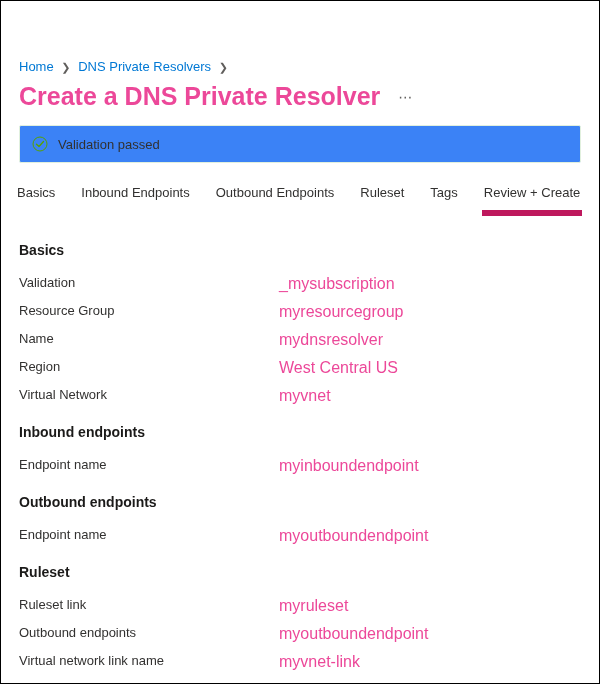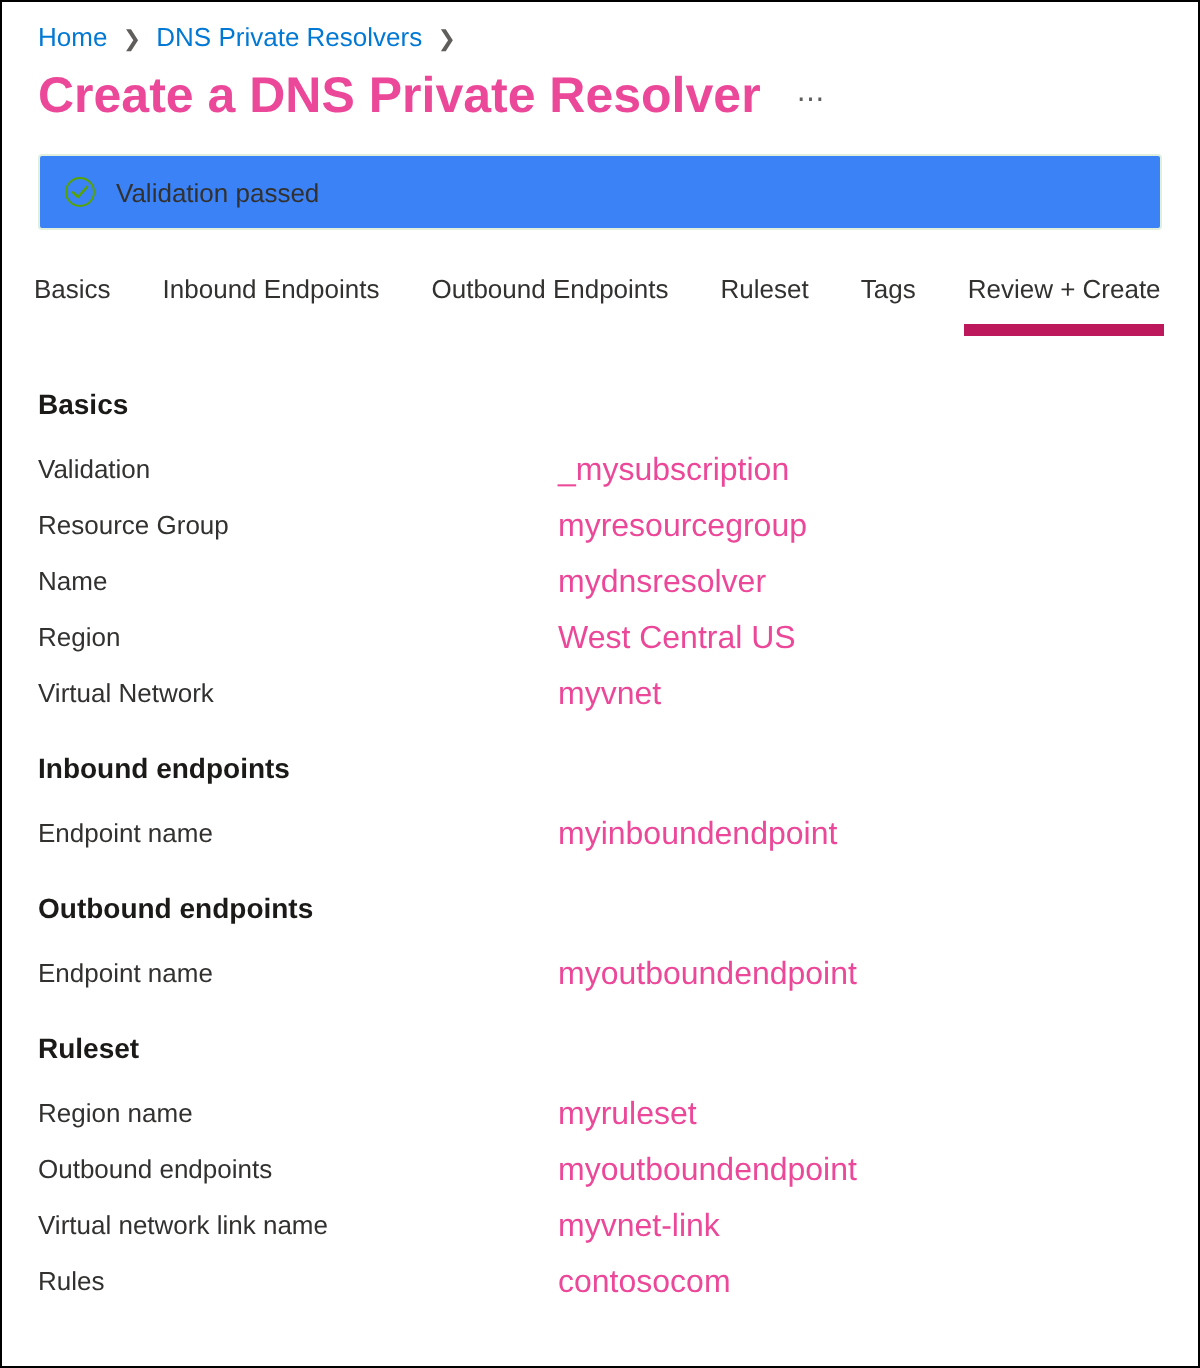--- a/index.html
+++ b/index.html
@@ -13,20 +13,21 @@
       color: #323130;
       background: #ffffff;
       border: 1px solid #000000;
       width: 600px;
       height: 684px;
       overflow: hidden;
     }
     .breadcrumb {
       padding: 10px 18px 4px 18px;
       font-size: 13px;
+      margin-top: 48px;
     }
     .breadcrumb a {
       color: #0078d4;
       text-decoration: none;
       cursor: pointer;
     }
     .breadcrumb .sep {
       color: #605e5c;
       margin: 0 4px;
       font-size: 11px;
@@ -181,21 +182,21 @@
   </div>
 
   <div class="section-title">Outbound endpoints</div>
   <div class="kv-row">
     <div class="kv-label">Endpoint name</div>
     <div class="kv-value">myoutboundendpoint</div>
   </div>
 
   <div class="section-title">Ruleset</div>
   <div class="kv-row">
-    <div class="kv-label">Region name</div>
+    <div class="kv-label">Ruleset link</div>
     <div class="kv-value">myruleset</div>
   </div>
   <div class="kv-row">
     <div class="kv-label">Outbound endpoints</div>
     <div class="kv-value">myoutboundendpoint</div>
   </div>
   <div class="kv-row">
     <div class="kv-label">Virtual network link name</div>
     <div class="kv-value">myvnet-link</div>
   </div>

